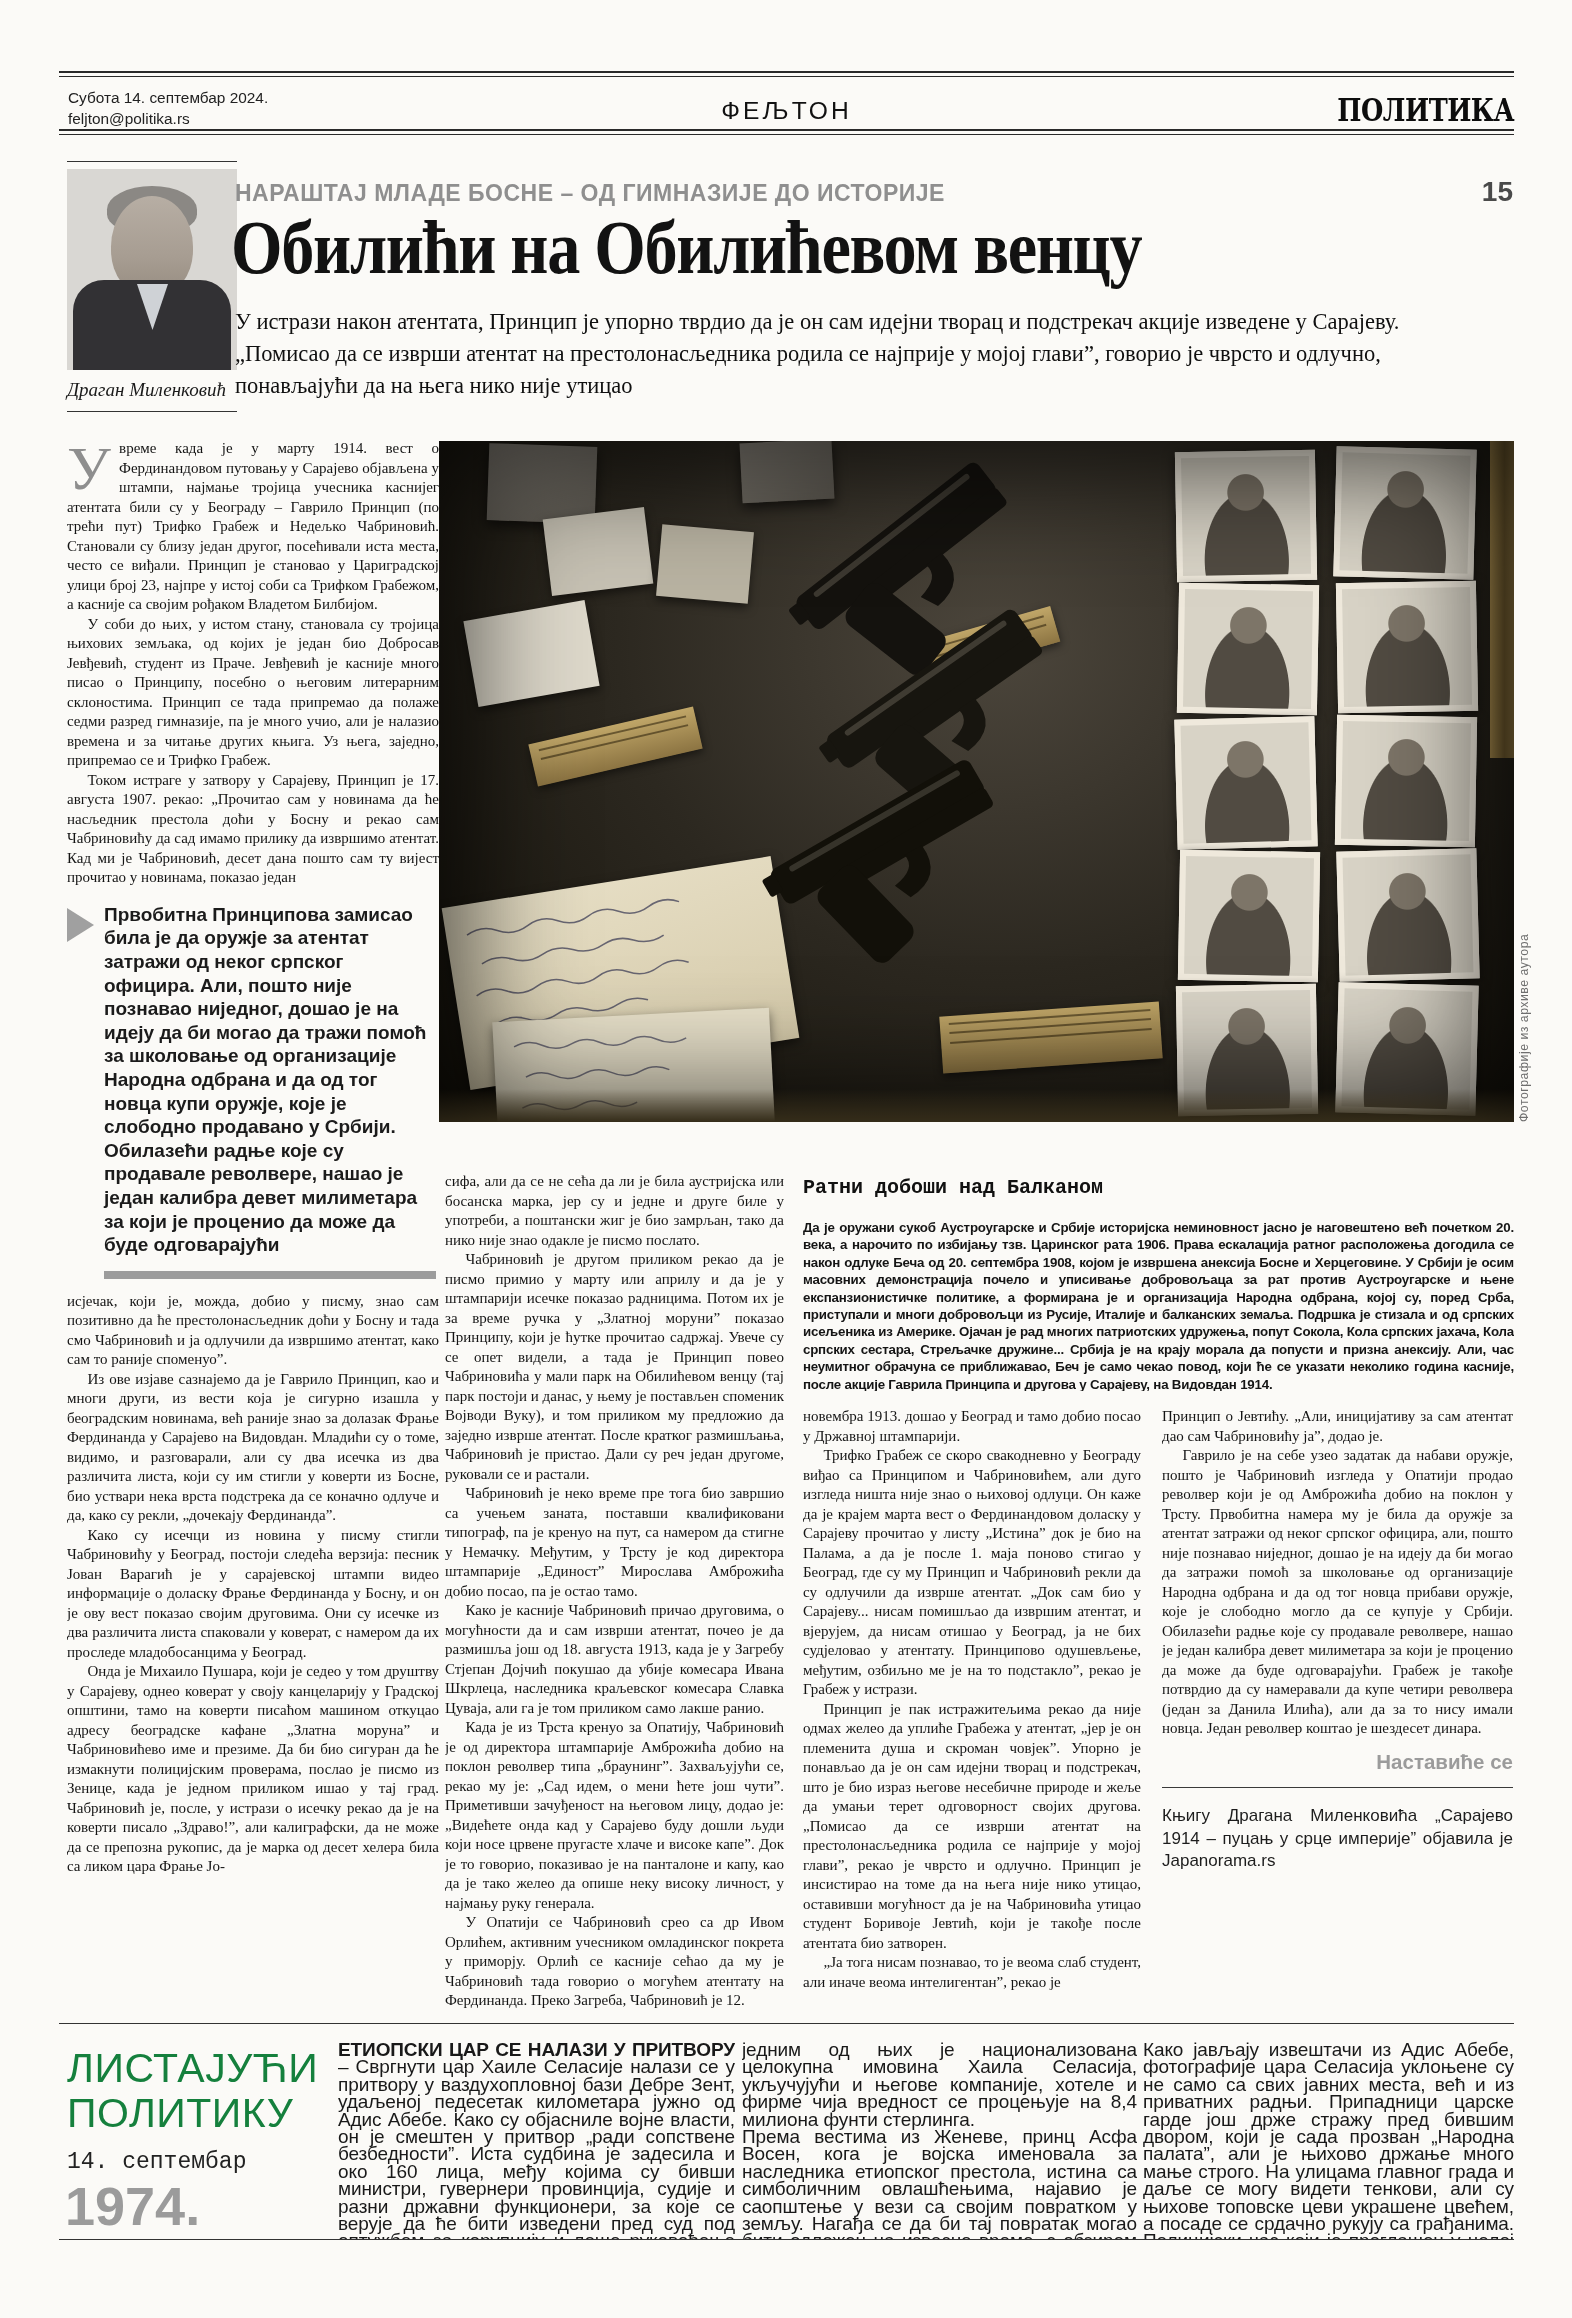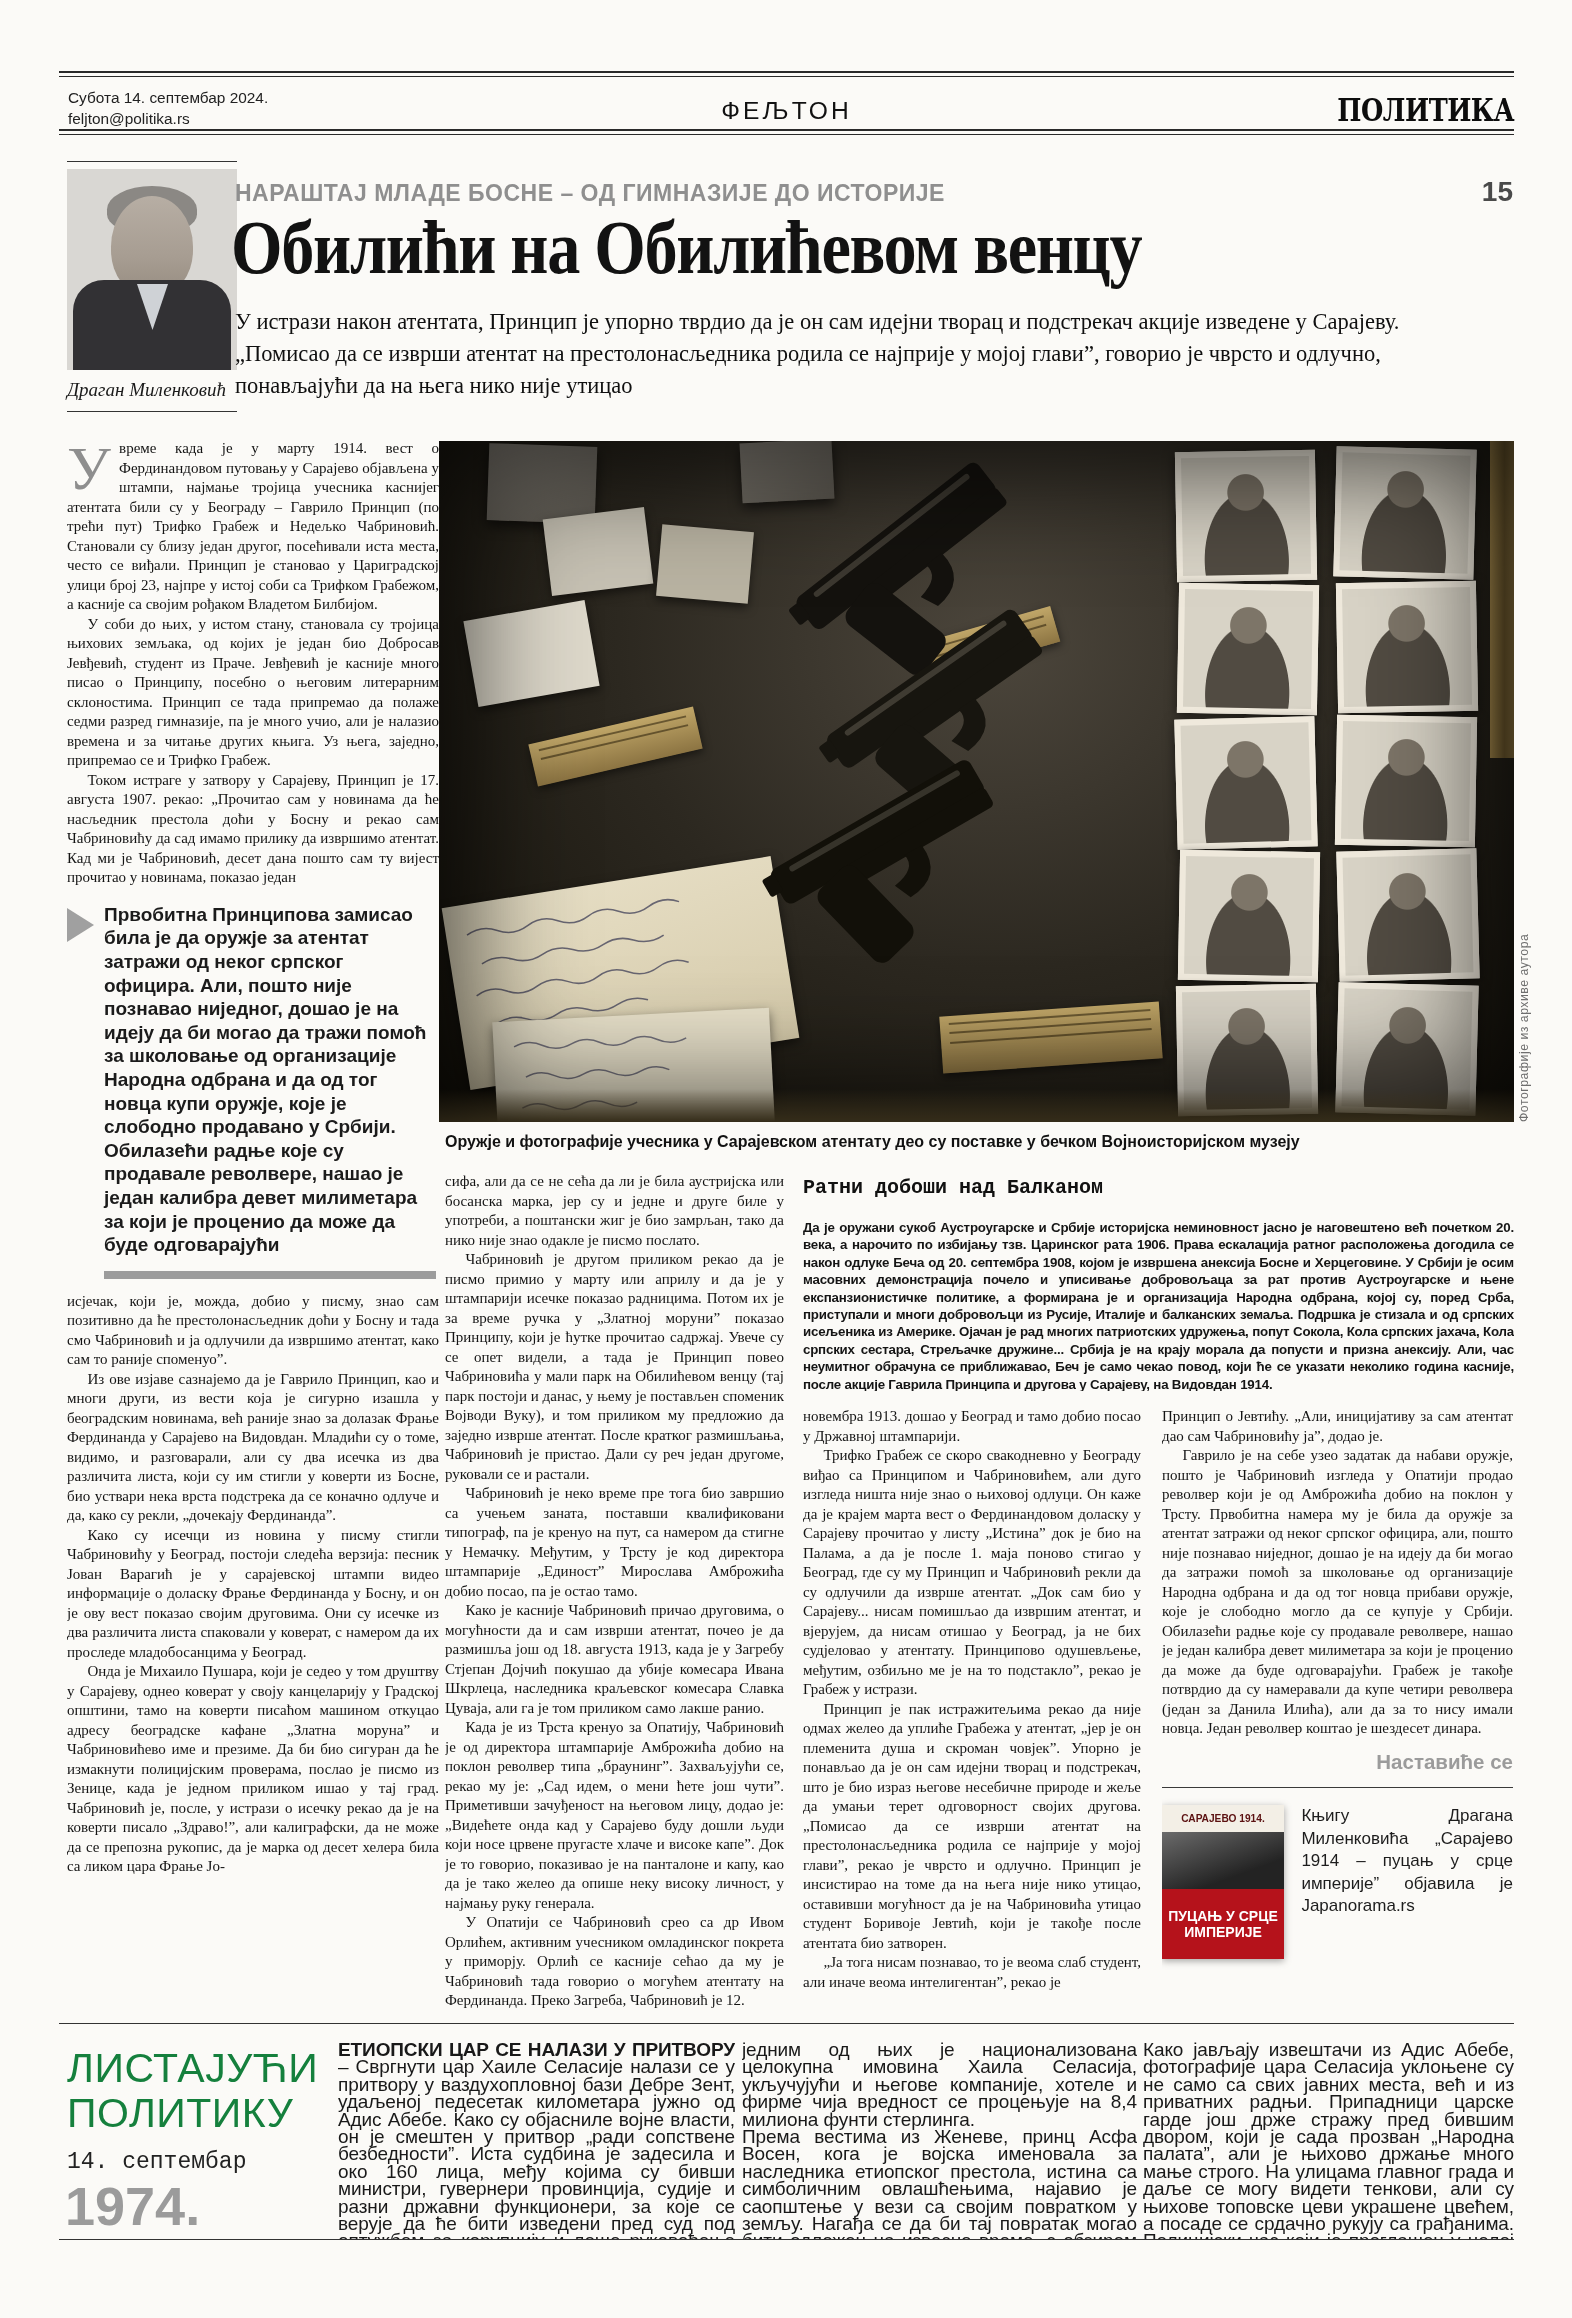--- a/index.html
+++ b/index.html
@@ -213,21 +213,20 @@
       </div>
     <div class="pcard" style="left:898px;top:543px;width:128px;height:118px;transform:rotate(1.5deg);">
         <div class="pface"></div>
       </div>
 
     <div class="gold" style="right:0;top:0;width:23.6px;height:317px;"></div>
     <div class="tableedge"></div>
     <div class="vignette"></div>
   </div>
   <div class="abs credit" style="left:1517px;top:917px;height:205px;">Фотографије из архиве аутора</div>
-  <div class="abs caption" style="left:445px;top:1133px;width:1068px;">Оружје и фотографије учесника у Сарајевском атентату део су поставке у бечком Војноисторијском музеју</div>
 
   <div class="abs bodycol" style="left:445px;top:1172px;width:339px;height:851px;">
     <div>
         <p>сифа, али да се не сећа да ли је била аустријска или босанска марка, јер су и једне и друге биле у употреби, а поштански жиг је био замрљан, тако да нико није знао одакле је писмо послато.</p>
         <p>Чабриновић је другом приликом рекао да је писмо примио у марту или априлу и да је у штампарији исечке показао радницима. Потом их је за време ручка у „Златној моруни” показао Принципу, који је ћутке прочитао садржај. Увече су се опет видели, а тада је Принцип повео Чабриновића у мали парк на Обилићевом венцу (тај парк постоји и данас, у њему је постављен споменик Војводи Вуку), и том приликом му предложио да заједно изврше атентат. После кратког размишљања, Чабриновић је пристао. Дали су реч један другоме, руковали се и растали.</p>
         <p>Чабриновић је неко време пре тога био завршио са учењем заната, поставши квалификовани типограф, па је кренуо на пут, са намером да стигне у Немачку. Међутим, у Трсту је код директора штампарије „Единост” Мирослава Амброжића добио посао, па је остао тамо.</p>
         <p>Како је касније Чабриновић причао друговима, о могућности да и сам изврши атентат, почео је да размишља још од 18. августа 1913, када је у Загребу Стјепан Дојчић покушао да убије комесара Ивана Шкрлеца, наследника краљевског комесара Славка Цуваја, али га је том приликом само лакше ранио.</p>
         <p>Када је из Трста кренуо за Опатију, Чабриновић је од директора штампарије Амброжића добио на поклон револвер типа „браунинг”. Захваљујући се, рекао му је: „Сад идем, о мени ћете још чути”. Приметивши зачуђеност на његовом лицу, додао је: „Видећете онда кад у Сарајево буду дошли људи који носе црвене пругасте хлаче и високе капе”. Док је то говорио, показивао је на панталоне и капу, као да је тако желео да опише неку високу личност, у најмању руку генерала.</p>
         <p>У Опатији се Чабриновић срео са др Ивом Орлићем, активним учесником омладинског покрета у приморју. Орлић се касније сећао да му је Чабриновић тада говорио о могућем атентату на Фердинанда. Преко Загреба, Чабриновић је 12.</p>
       </div>
@@ -246,25 +245,20 @@
   </div>
 
   <div class="abs bodycol" style="left:1162px;top:1407px;width:351px;height:617px;">
     <div>
         <p>Принцип о Јевтићу. „Али, иницијативу за сам атентат дао сам Чабриновићу ја”, додао је.</p>
         <p>Гаврило је на себе узео задатак да набави оружје, пошто је Чабриновић изгледа у Опатији продао револвер који је од Амброжића добио на поклон у Трсту. Првобитна намера му је била да оружје за атентат затражи од неког српског официра, али, пошто није познавао ниједног, дошао је на идеју да би могао да затражи помоћ за школовање од организације Народна одбрана и да од тог новца прибави оружје, које је слободно могло да се купује у Србији. Обилазећи радње које су продавале револвере, нашао је један калибра девет милиметара за који је проценио да може да буде одговарајући. Грабеж је такође потврдио да су намеравали да купе четири револвера (један за Данила Илића), али да за то нису имали новца. Један револвер коштао је шездесет динара.</p>
       </div>
     <div class="continue">Наставиће се</div>
     <div class="promo-rule"></div>
     <div class="promo">
-      <div class="cover">
-        <div class="c-top">САРАЈЕВО 1914.</div>
-        <div class="c-photo"></div>
-        <div class="c-red">ПУЦАЊ У СРЦЕ ИМПЕРИЈЕ</div>
-      </div>
       <div class="promo-text">Књигу Драгана Миленковића „Сарајево 1914 – пуцањ у срце империје” објавила је Japanorama.rs</div>
     </div>
   </div>
 
   <div class="abs rule-thin" style="left:59px;top:2023px;width:1455px;"></div>
   <div class="abs f-brand" style="left:67px;top:2046px;">
     <div>ЛИСТАЈУЋИ</div>
     <div>ПОЛИТИКУ</div>
   </div>
   <div class="abs f-date" style="left:67px;top:2149px;">14. септембар</div>

